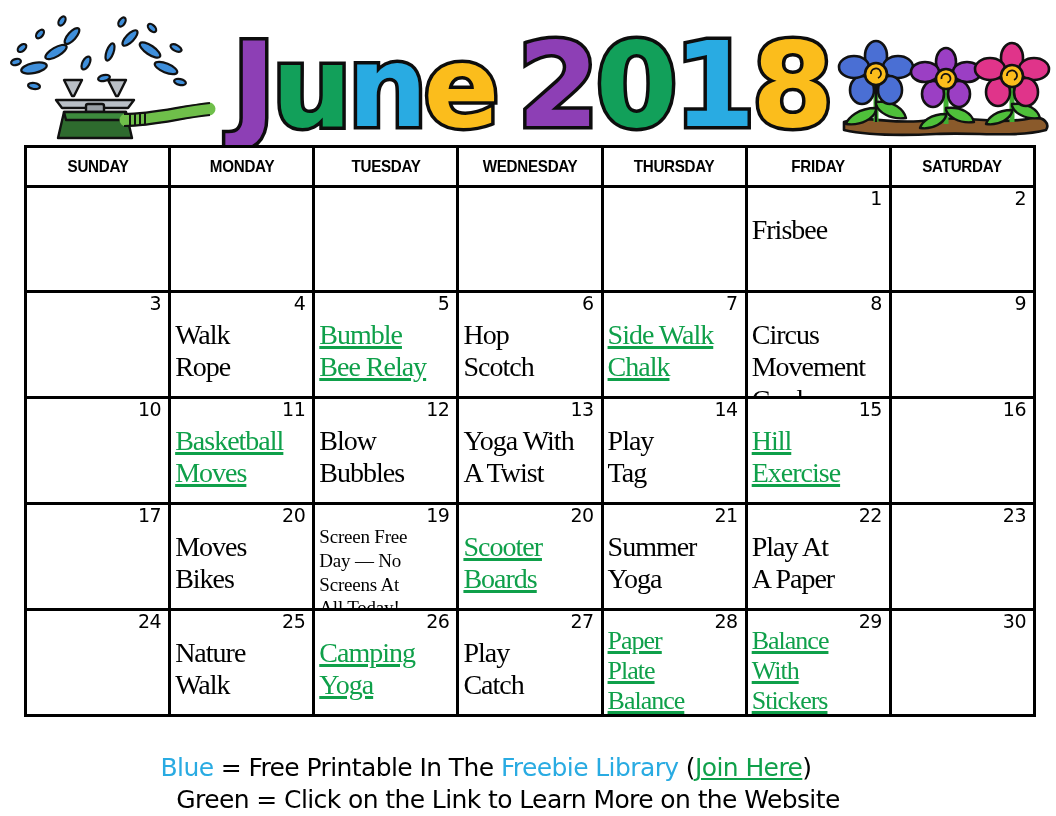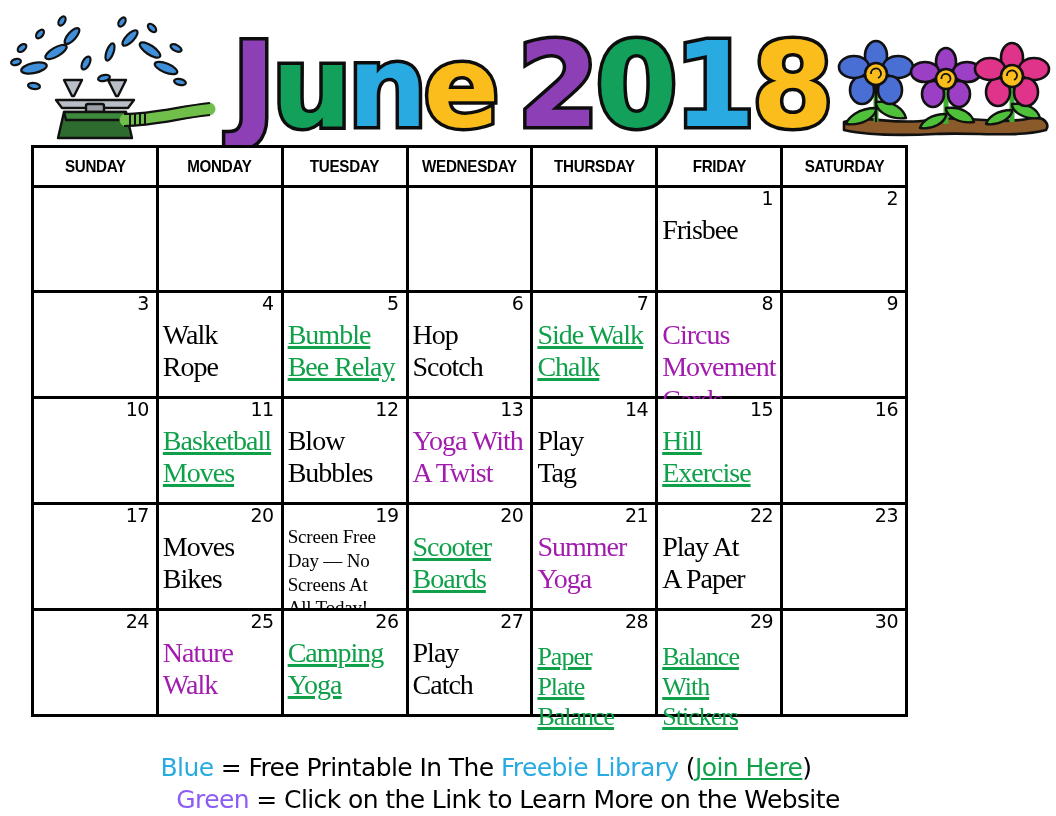--- a/index.html
+++ b/index.html
@@ -48,22 +48,22 @@
   .gap { display:inline-block; width: 22px; }
   #flowers {
     position: absolute;
     left: 836px; top: 22px;
     width: 218px; height: 120px;
   }
 
   
   #cal {
     position: absolute;
-    left: 31px; top: 145px;
-    width: 877px;
+    left: 24px; top: 145px;
+    width: 1012px;
     border-collapse: collapse;
     table-layout: fixed;
   }
   #cal th, #cal td {
     border: 3px solid #000000;
     background: #ffffff;
   }
   #cal th {
     height: 40px;
     font-family: "Liberation Sans", sans-serif;
@@ -103,42 +103,42 @@
     line-height: 1.16;
     color: #000000;
     letter-spacing: -1px;
   }
   .evt.small {
     font-size: 19px;
     line-height: 1.25;
     top: 20px;
     letter-spacing: -0.2px;
   }
-  .evt.three { top: 15px; font-size: 26px; margin-top: 16px; }
+  .evt.three { top: 15px; font-size: 26px; }
   .evt.c-green { color: #0fa04a; text-decoration: underline; text-decoration-thickness: 2.5px; text-underline-offset: 2px; }
-  .evt.c-blue  { color: #a21caf; }
+  .evt.c-blue  { color: #000000; }
   .evt.c-black { color: #000000; }
 
   .evt .ln { display: block; }
 
   
   #legend {
     position: absolute;
     left: 0; top: 752px;
     width: 972px;
     text-align: center;
     font-family: "DejaVu Sans", sans-serif;
     font-size: 25px;
     line-height: 1.26;
     color: #000000;
     letter-spacing: -0.6px;
   }
   #legend .row { display: block; white-space: nowrap; }
   .lg-blue  { color: #29abe2; }
-  .lg-green { color: #8b5cf6; margin-left: 44px; }
+  .lg-green { color: #000000; margin-left: 44px; }
   .lg-link  { color: #0fa04a; text-decoration: underline; text-decoration-thickness: 2px; text-underline-offset: 2px; }
 </style>
 </head>
 <body>
 
 <div id="page">
 
   <div id="header">
 
     <svg id="sprinkler" viewBox="0 0 230 135">

